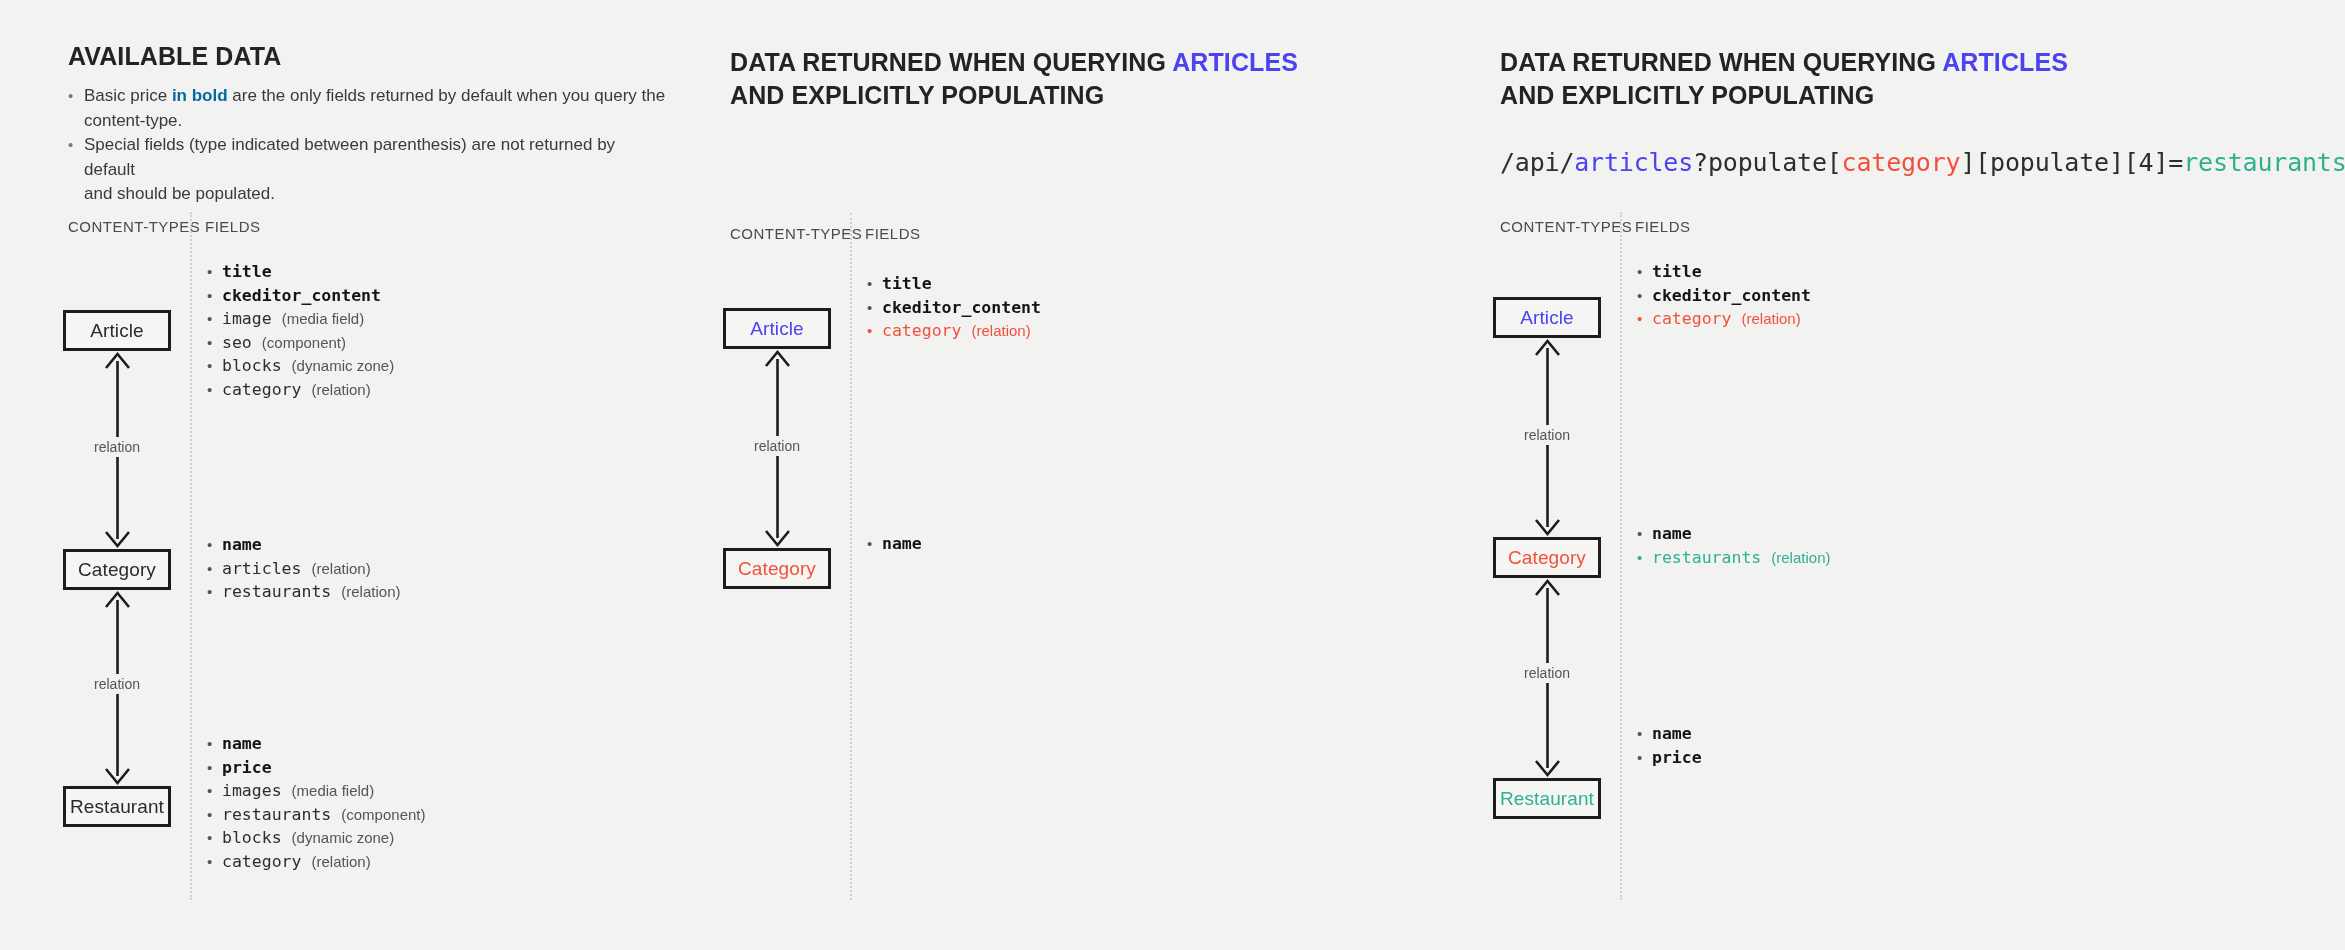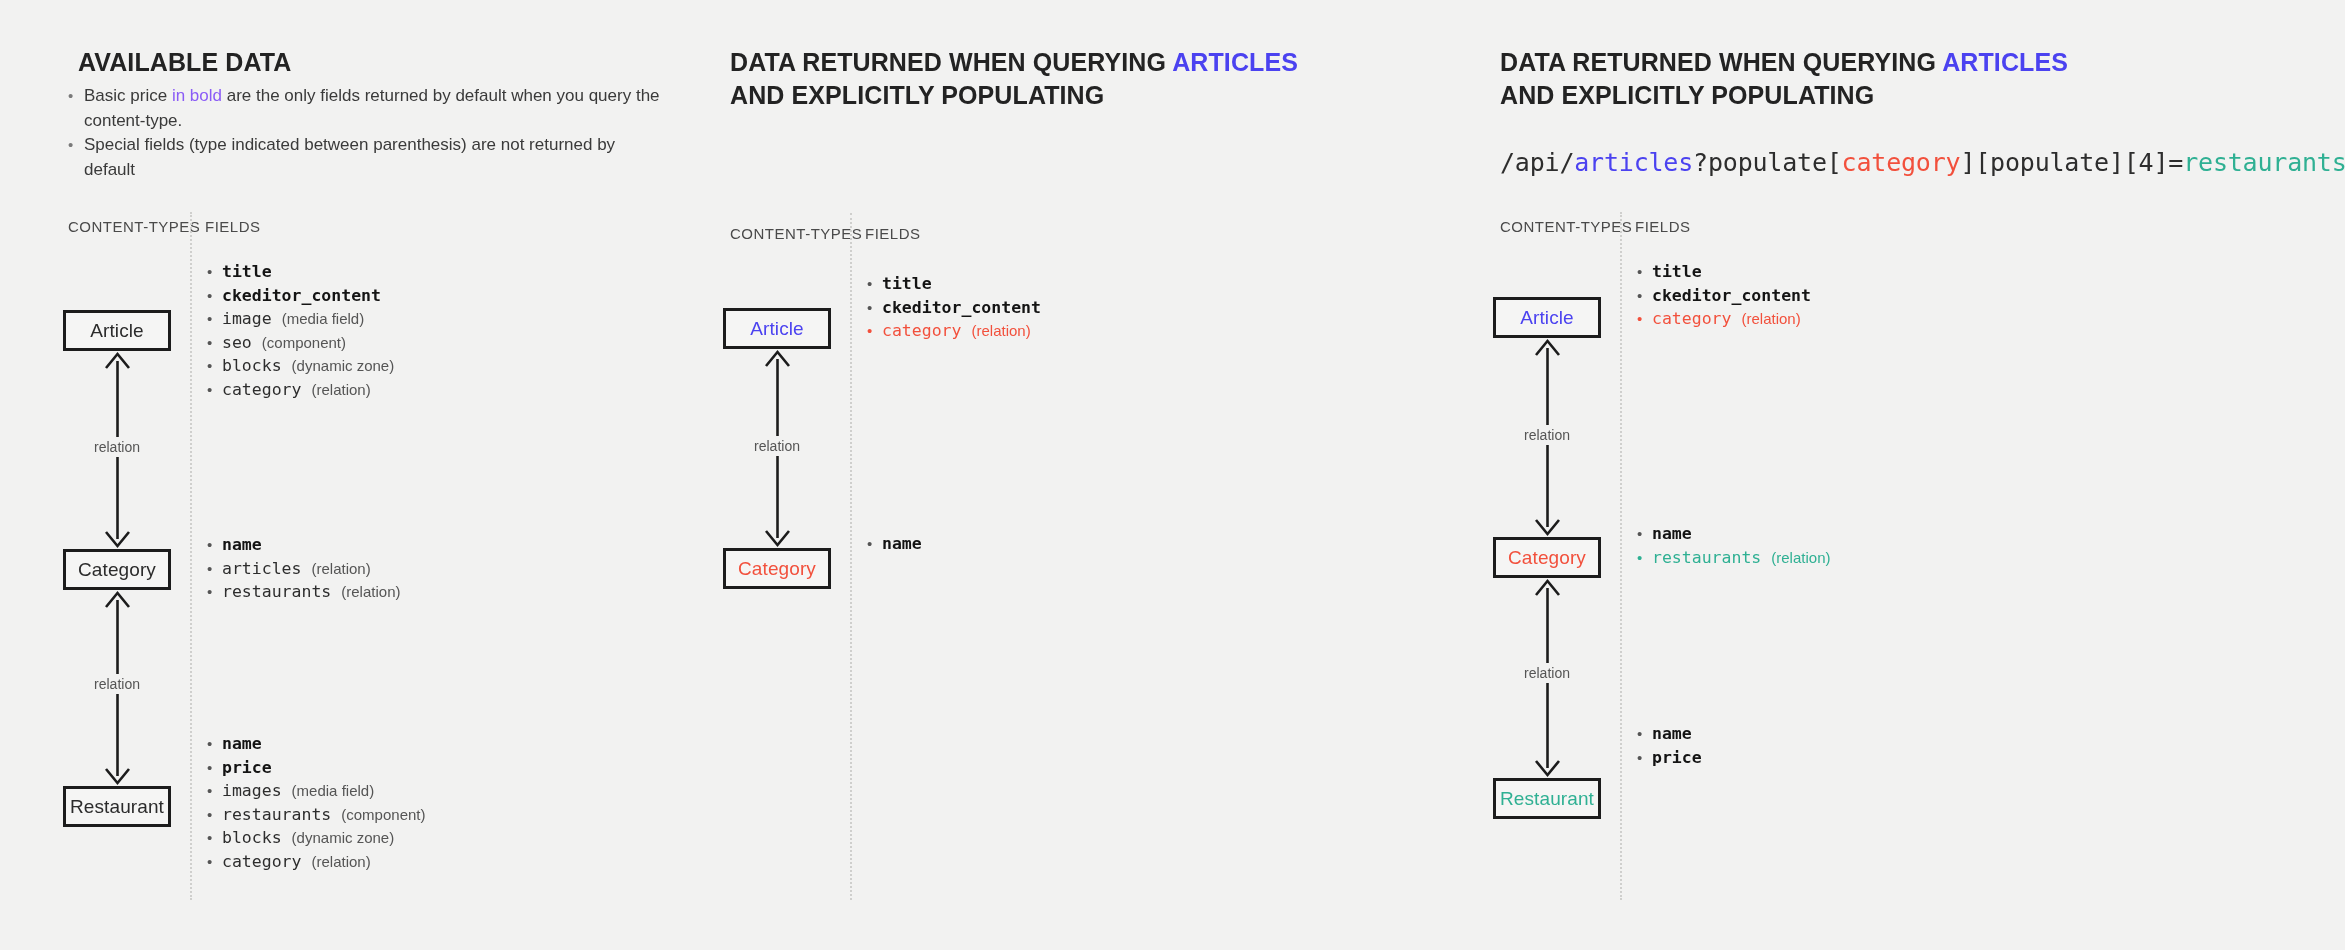--- a/index.html
+++ b/index.html
@@ -53,21 +53,21 @@
     align-items: flex-start;
   }
   .bullets .dot {
     width: 16px;
     flex: 0 0 16px;
     color: #7a7a7a;
     font-size: 15px;
     line-height: 24.5px;
   }
   .bullets .txt { flex: 1 1 auto; }
-  .bullets b { font-weight: normal; color: #8b5cf6; }
+  .bullets b { font-weight: bold; color: #0369a1; }
 
   
   .api-path {
     position: absolute;
     font-family: "DejaVu Sans Mono", "Liberation Mono", monospace;
     font-size: 25px;
     letter-spacing: -0.2px;
     white-space: nowrap;
     color: #2d2d2d;
   }
@@ -153,37 +153,38 @@
   .fieldlist .frow.teal .fname,
   .fieldlist .frow.teal .ftype { color: #2fb093; }
 </style>
 </head>
 <body>
 
 <div class="page">
 
   <div class="col col-1">
 
-    <div class="heading" style="left:68px; top:46px;margin-left:10px;">
+    <div class="heading" style="left:68px; top:40px;">
       <div>
         <span>AVAILABLE DATA</span>
       </div>
     </div>
 
     <div class="bullets" style="left:68px; top:84px; width:600px;">
       <div class="row">
         <span class="dot">•</span>
         <span class="txt">
           <span>Basic price </span><b>in bold</b><span> are the only fields returned by default when you query the content-type.</span>
         </span>
       </div>
       <div class="row">
         <span class="dot">•</span>
         <span class="txt">
           <span>Special fields (type indicated between parenthesis) are not returned by default</span>
+          <div>and should be populated.</div>
         </span>
       </div>
     </div>
 
     <div class="caption" style="left:68px; top:218px;">CONTENT-TYPES</div>
     <div class="caption" style="left:205px; top:218px;">FIELDS</div>
 
     <div class="divider" style="left:190px; top:212px; height:688px;"></div>
 
     <div class="ebox" style="left:63px; top:310px;">

